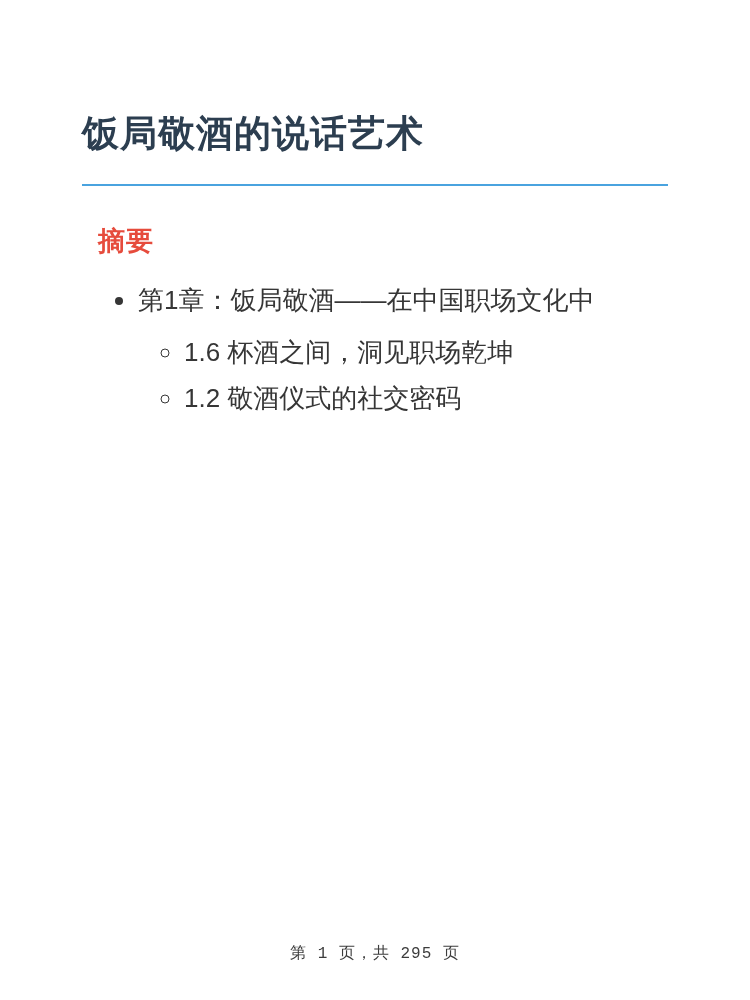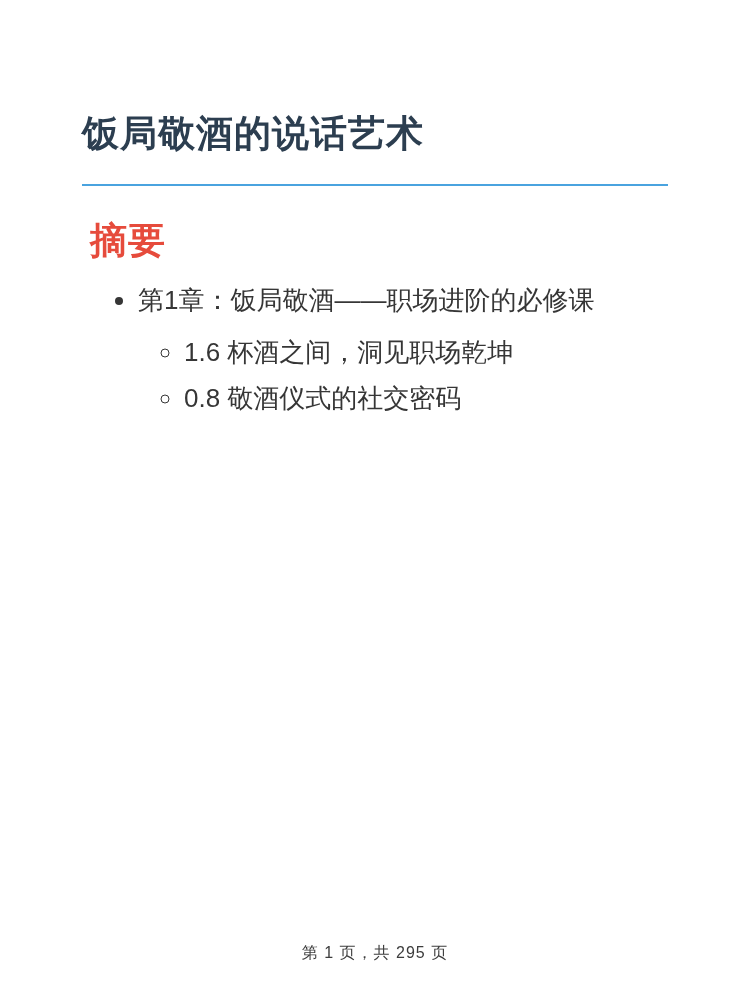--- a/index.html
+++ b/index.html
@@ -24,22 +24,22 @@
     font-weight: 700;
     color: var(--title_color, #2c3e50);
     letter-spacing: 1px;
   }
   .title-rule {
     border: none;
     border-top: 2px solid var(--rule_color, #4aa3df);
     margin: 24px 0 0 0;
   }
   .section-heading {
-    margin: 36px 0 0 8px;
-    font-size: 37px;
+    margin: 36px 0 0 16px;
+    font-size: 27px;
     line-height: 38px;
     font-weight: 700;
     color: var(--heading_color, #e64b3c);
     letter-spacing: 1px;
   }
   .abstract-body {
     margin: 22px 0 0 0;
     font-size: 27px;
     line-height: 40px;
     color: var(--body_color, #363636);
@@ -66,44 +66,45 @@
   }
   .page-footer {
     position: absolute;
     left: 0;
     right: 0;
     bottom: 36px;
     text-align: center;
     font-size: 16px;
     color: var(--footer_color, #3c3c3c);
     letter-spacing: 1px;
+    font-family: Liberation Mono, monospace;
   }
 </style>
 </head>
 <body>
 
 <div class="page">
 
   <h1 class="doc-title">饭局敬酒的说话艺术</h1>
 
   <hr class="title-rule">
 
   <h2 class="section-heading">摘要</h2>
 
 
 
   <ul class="toc-list">
     <li class="toc-chapter">
-      <span>第1章：饭局敬酒——职场进阶的必修课</span>
+      <span>第1章：饭局敬酒——在中国职场文化中</span>
       <ul class="toc-section-list">
         <li>
           <span>1.6 杯酒之间，洞见职场乾坤</span>
         </li>
         <li>
-          <span>0.8 敬酒仪式的社交密码</span>
+          <span>1.2 敬酒仪式的社交密码</span>
         </li>
       </ul>
     </li>
   </ul>
 
   <div class="page-footer">第 1 页，共 295 页</div>
 
 </div>
 
 </body></html>

